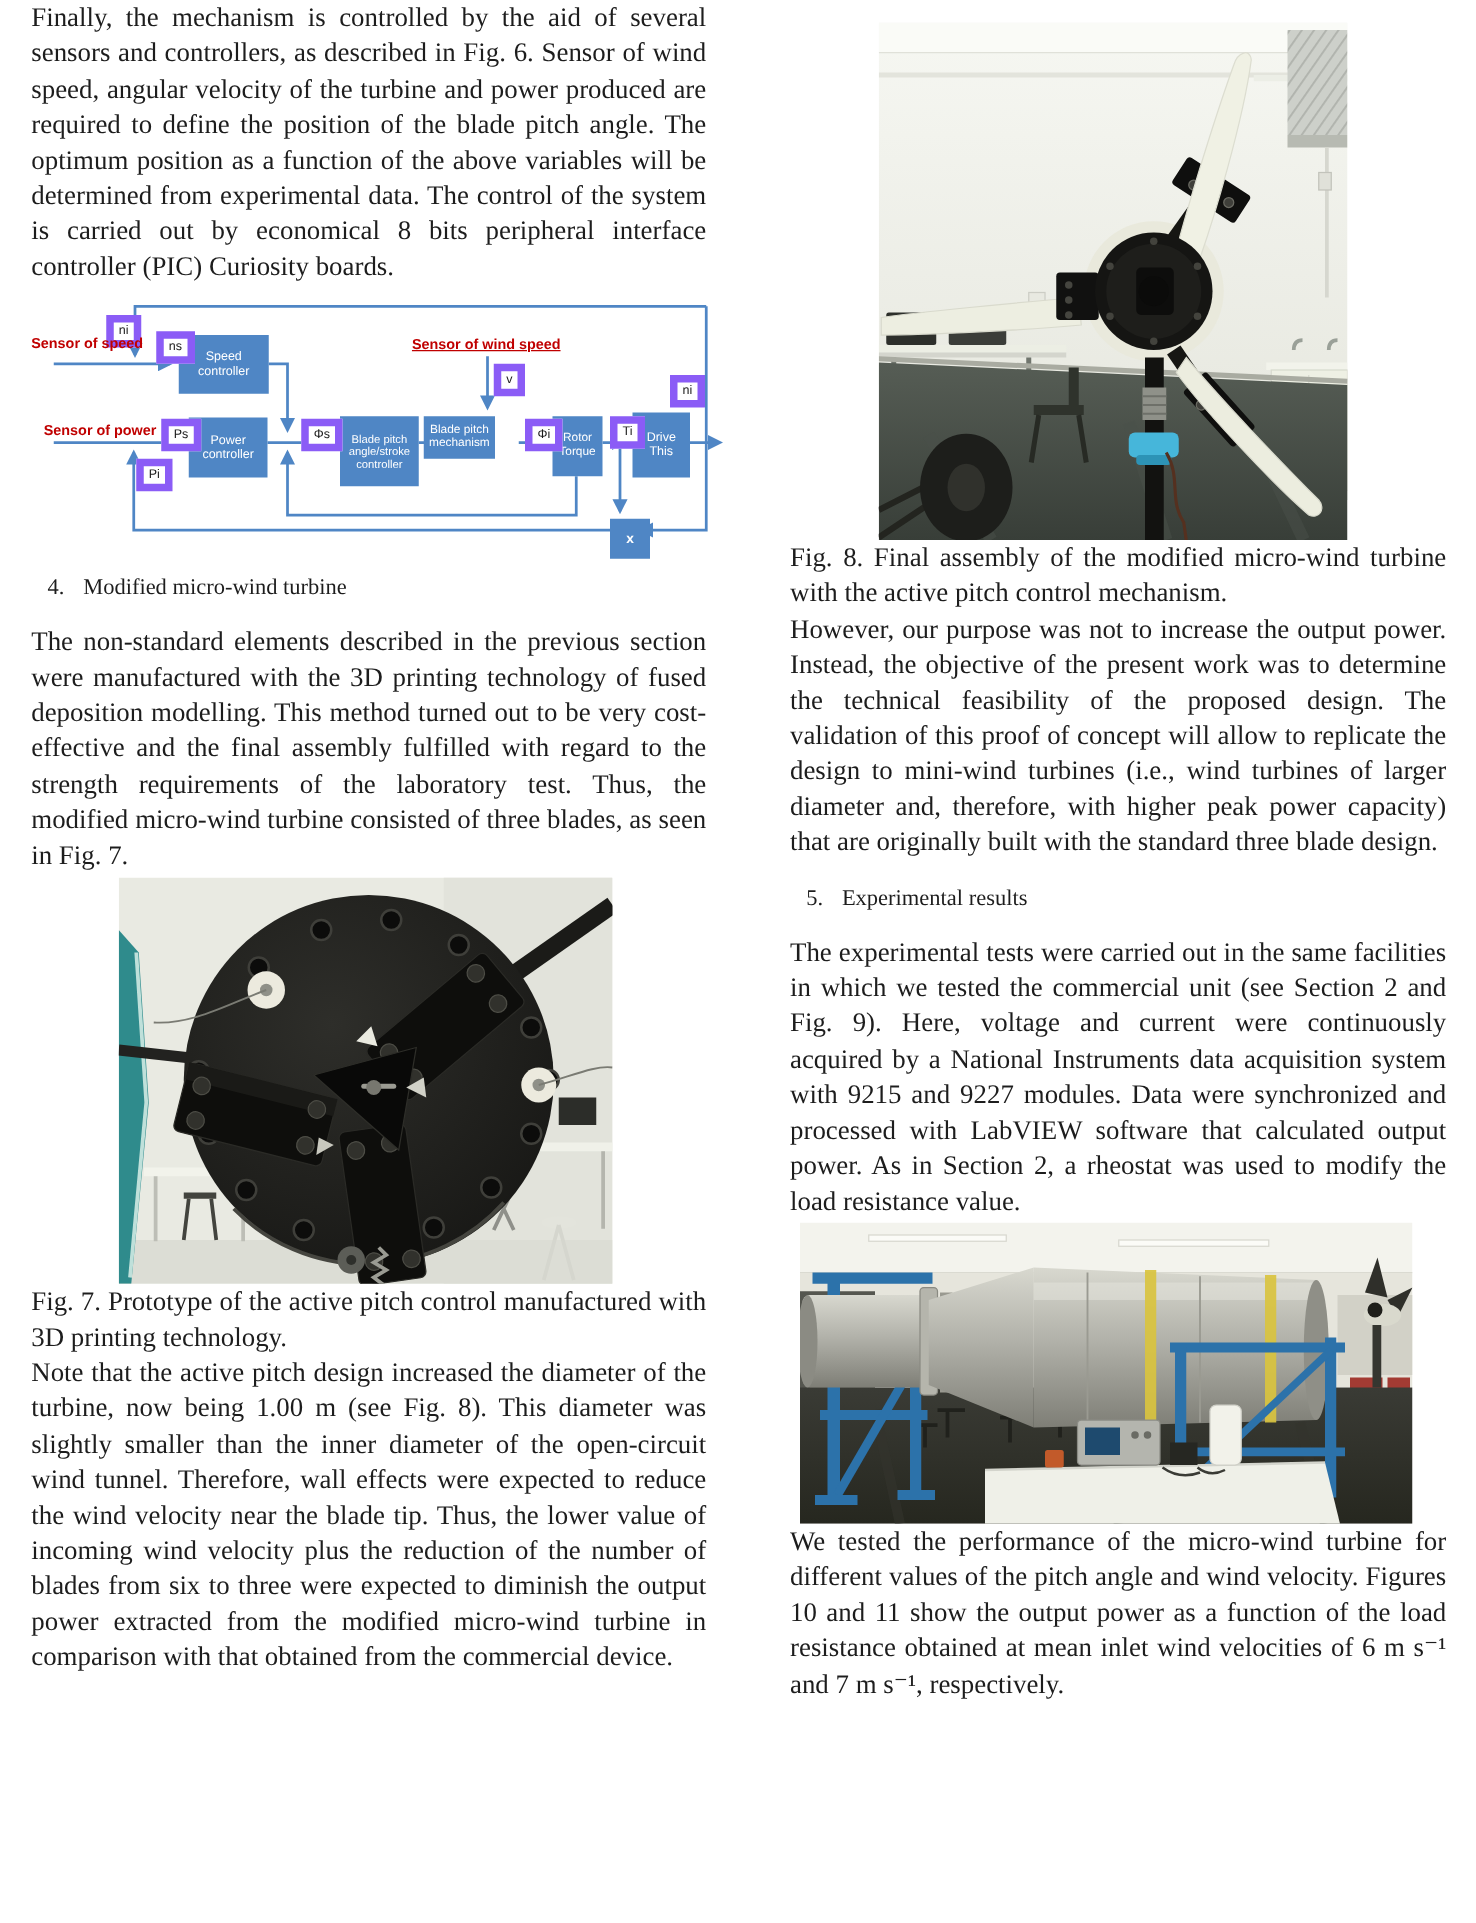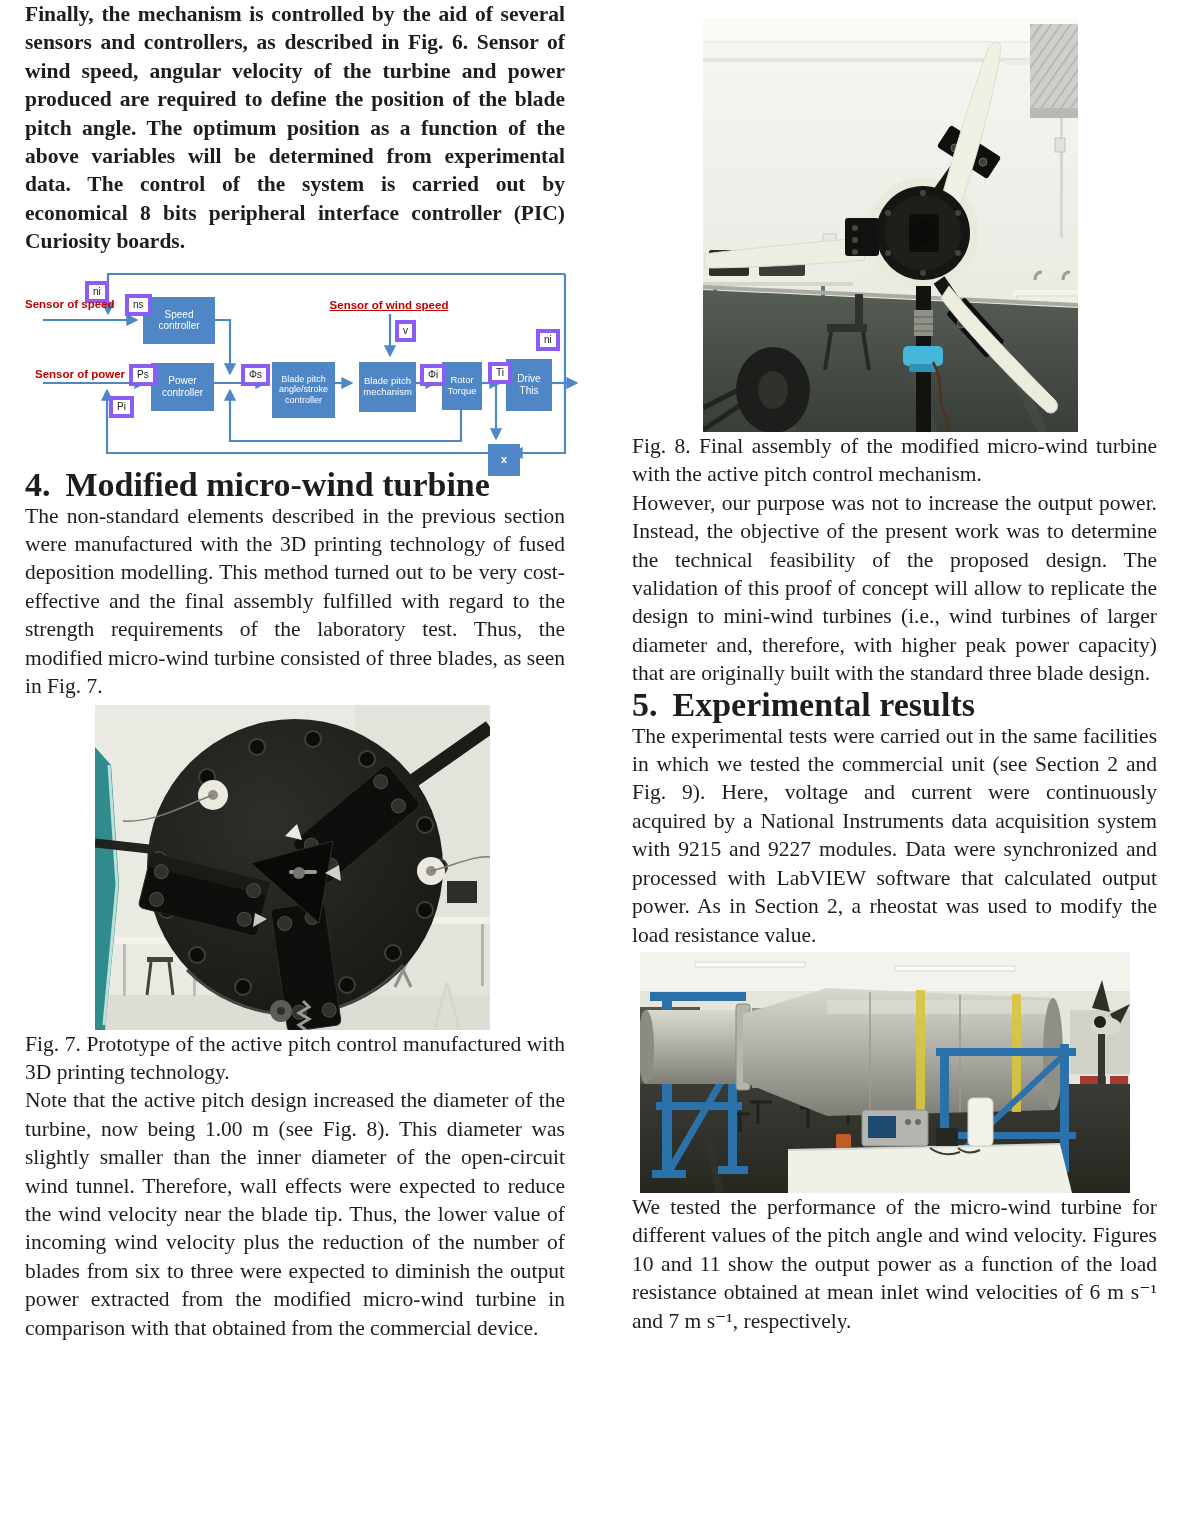--- a/index.html
+++ b/index.html
@@ -5,42 +5,42 @@
   html,body{margin:0;padding:0;}
   body{
     width:1181px;height:1538px;background:#ffffff;position:relative;overflow:hidden;
     font-family:"Liberation Serif","DejaVu Serif",serif;color:#1d1d1d;
   }
   .col{position:absolute;top:0;}
   .col-left{left:25px;width:540px;}
   .col-right{left:632px;width:525px;}
   p.body{margin:0;font-size:21.5px;line-height:28.4px;text-align:justify;}
   p.caption{margin:0;font-size:21.5px;line-height:28.4px;text-align:justify;}
-  h2.sect{margin:0;font-size:34px;line-height:34px;font-weight:bold;white-space:nowrap;}
+  h2.sect{margin:13px;font-size:18px;line-height:34px;font-weight:normal;white-space:nowrap;}
   h2.sect .num{margin-right:15px;}
   figure{margin:0;padding:0;}
 
   
   .fig6{position:relative;width:560px;height:200px;margin-top:12px;}
   .fig6 svg.wires{position:absolute;left:0;top:0;width:560px;height:200px;}
   .blk{
     position:absolute;background:#4f86c5;color:#ffffff;
     font-family:"Liberation Sans","DejaVu Sans",sans-serif;font-size:10px;line-height:1.15;
     display:flex;align-items:center;justify-content:center;text-align:center;padding:16px;
     box-sizing:border-box;
   }
   .b-speed{left:118px;top:29px;width:72px;height:47px;}
   .b-power{left:126px;top:95px;width:63px;height:48px;}
   .b-stroke{left:247px;top:94px;width:63px;height:56px;font-size:9px;}
-  .b-mech{left:334px;top:94px;width:57px;height:50px;font-size:9.5px;}
+  .b-mech{left:314px;top:94px;width:57px;height:34px;font-size:9.5px;}
   .b-rotor{left:417px;top:94px;width:40px;height:48px;font-size:9.5px;}
   .b-drive{left:481px;top:91px;width:46px;height:52px;}
   .b-x{left:463px;top:176px;width:20px;height:20px;font-size:11px;font-weight:bold;}
   .sig{
-    position:absolute;background:#ffffff;border:4px solid #8b5cf6;color:#1a1a1a;
+    position:absolute;background:#ffffff;border:6px solid #8b5cf6;color:#1a1a1a;
     font-family:"Liberation Sans","DejaVu Sans",sans-serif;font-size:10px;line-height:1.2;
     padding:1px 4px;
   }
   .s-ni-top{left:60px;top:13px;}
   .s-ns{left:100px;top:26px;}
   .s-ps{left:104px;top:96px;}
   .s-pi{left:84px;top:128px;}
   .s-phis{left:216px;top:96px;}
   .s-v{left:370px;top:52px;}
   .s-phii{left:395px;top:96px;}
@@ -54,21 +54,21 @@
   .r-power{left:10px;top:100px;width:94px;}
   .r-wind{left:298px;top:31px;width:132px;text-align:center;text-decoration:underline;}
 
   
   .photo svg{display:block;}
   .fig7{width:395px;height:325px;margin:4px 0 0 70px;}
   .fig8{width:375px;height:414px;margin:18px 0 0 71px;}
   .fig9{width:490px;height:241px;margin:3px 0 0 8px;}
 
   
-  .m-p1l{margin-top:25px;font-weight:bold;}
+  .m-p1l{margin-top:25px;}
   .m-cap6{margin-top:6px;}
   .m-h4{margin-top:40px;}
   .m-p2l{margin-top:28px;}
   .m-cap7{margin-top:5px;}
   .m-p3l{margin-top:12px;}
   .m-cap8{margin-top:8px;}
   .m-p1r{margin-top:18px;}
   .m-h5{margin-top:8px;}
   .m-p2r{margin-top:21px;}
   .m-cap9{margin-top:6px;}

